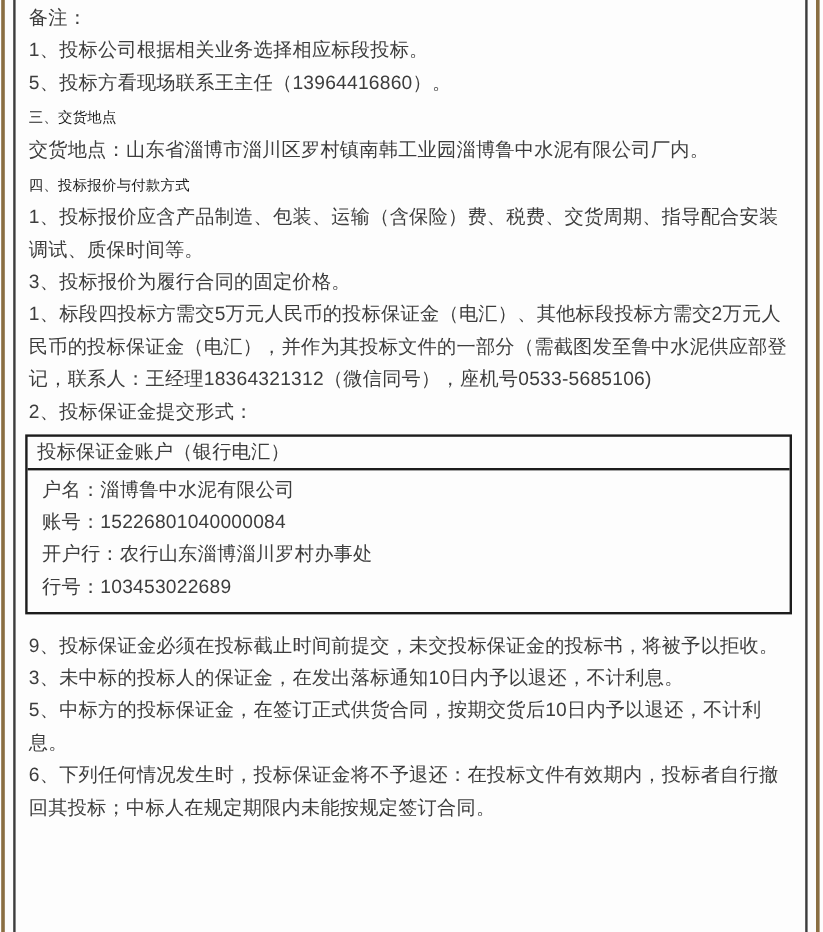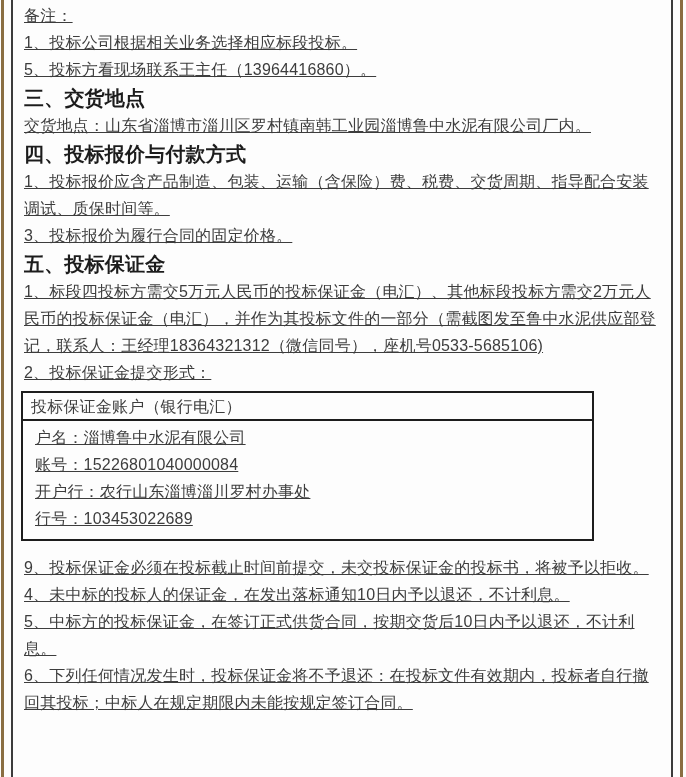--- a/index.html
+++ b/index.html
@@ -28,31 +28,31 @@
   .doc-content {
     position: absolute;
     left: 24px;
     top: 2px;
     width: 634px;
     color: var(--text);
     font-size: 16px;
     line-height: 27px;
     letter-spacing: 0.2px;
   }
-  .doc-line { margin: 0; text-decoration: underline; }
+  .doc-line { margin: 0; }
   .doc-heading {
     margin: 2px 0 0 0;
-    font-size: 20px;
+    font-size: 12px;
     line-height: 27px;
-    font-weight: 700;
+    font-weight: 400;
     color: var(--heading);
   }
   .deposit-table {
     margin: 5px 0 13px -3px;
-    width: 573px;
+    width: 639px;
     border: 2px solid var(--table-border);
     background: #fdfdfd;
   }
   .deposit-table-header {
     border-bottom: 2px solid var(--table-border);
     padding: 1px 8px 0 8px;
     line-height: 25px;
   }
   .deposit-table-body { padding: 3px 8px 7px 12px; }
   .deposit-table-body .doc-line { line-height: 27px; }
@@ -71,32 +71,31 @@
   <p class="doc-line">1、投标公司根据相关业务选择相应标段投标。</p>
   <p class="doc-line">5、投标方看现场联系王主任（13964416860）。</p>
 
   <p class="doc-heading">三、交货地点</p>
   <p class="doc-line">交货地点：山东省淄博市淄川区罗村镇南韩工业园淄博鲁中水泥有限公司厂内。</p>
 
   <p class="doc-heading">四、投标报价与付款方式</p>
   <p class="doc-line">1、投标报价应含产品制造、包装、运输（含保险）费、税费、交货周期、指导配合安装调试、质保时间等。</p>
   <p class="doc-line">3、投标报价为履行合同的固定价格。</p>
 
-  <p class="doc-heading">五、投标保证金</p>
   <p class="doc-line">1、标段四投标方需交5万元人民币的投标保证金（电汇）、其他标段投标方需交2万元人民币的投标保证金（电汇），并作为其投标文件的一部分（需截图发至鲁中水泥供应部登记，联系人：王经理18364321312（微信同号），座机号0533-5685106)</p>
   <p class="doc-line">2、投标保证金提交形式：</p>
 
   <div class="deposit-table">
     <div class="deposit-table-header">投标保证金账户（银行电汇）</div>
     <div class="deposit-table-body">
       <p class="doc-line">户名：淄博鲁中水泥有限公司</p>
       <p class="doc-line">账号：15226801040000084</p>
       <p class="doc-line">开户行：农行山东淄博淄川罗村办事处</p>
       <p class="doc-line">行号：103453022689</p>
     </div>
   </div>
 
   <p class="doc-line">9、投标保证金必须在投标截止时间前提交，未交投标保证金的投标书，将被予以拒收。</p>
-  <p class="doc-line">4、未中标的投标人的保证金，在发出落标通知10日内予以退还，不计利息。</p>
+  <p class="doc-line">3、未中标的投标人的保证金，在发出落标通知10日内予以退还，不计利息。</p>
   <p class="doc-line">5、中标方的投标保证金，在签订正式供货合同，按期交货后10日内予以退还，不计利息。</p>
   <p class="doc-line">6、下列任何情况发生时，投标保证金将不予退还：在投标文件有效期内，投标者自行撤回其投标；中标人在规定期限内未能按规定签订合同。</p>
 
 </div>
 
 </body></html>

